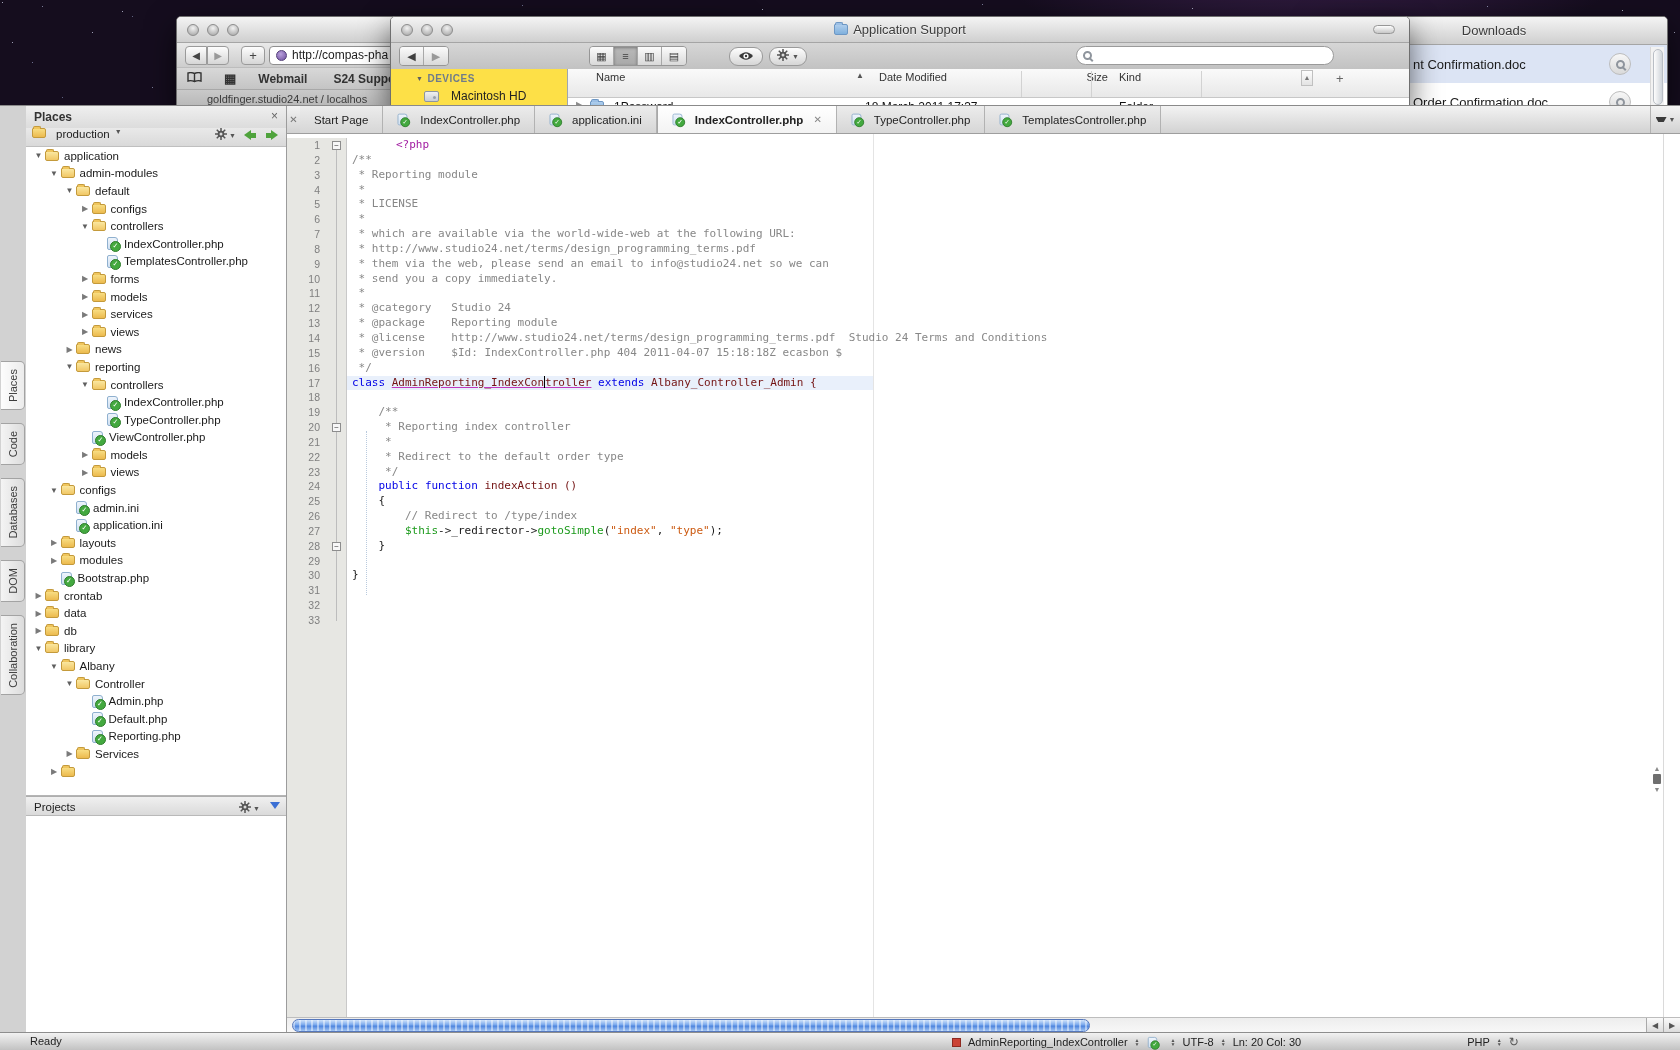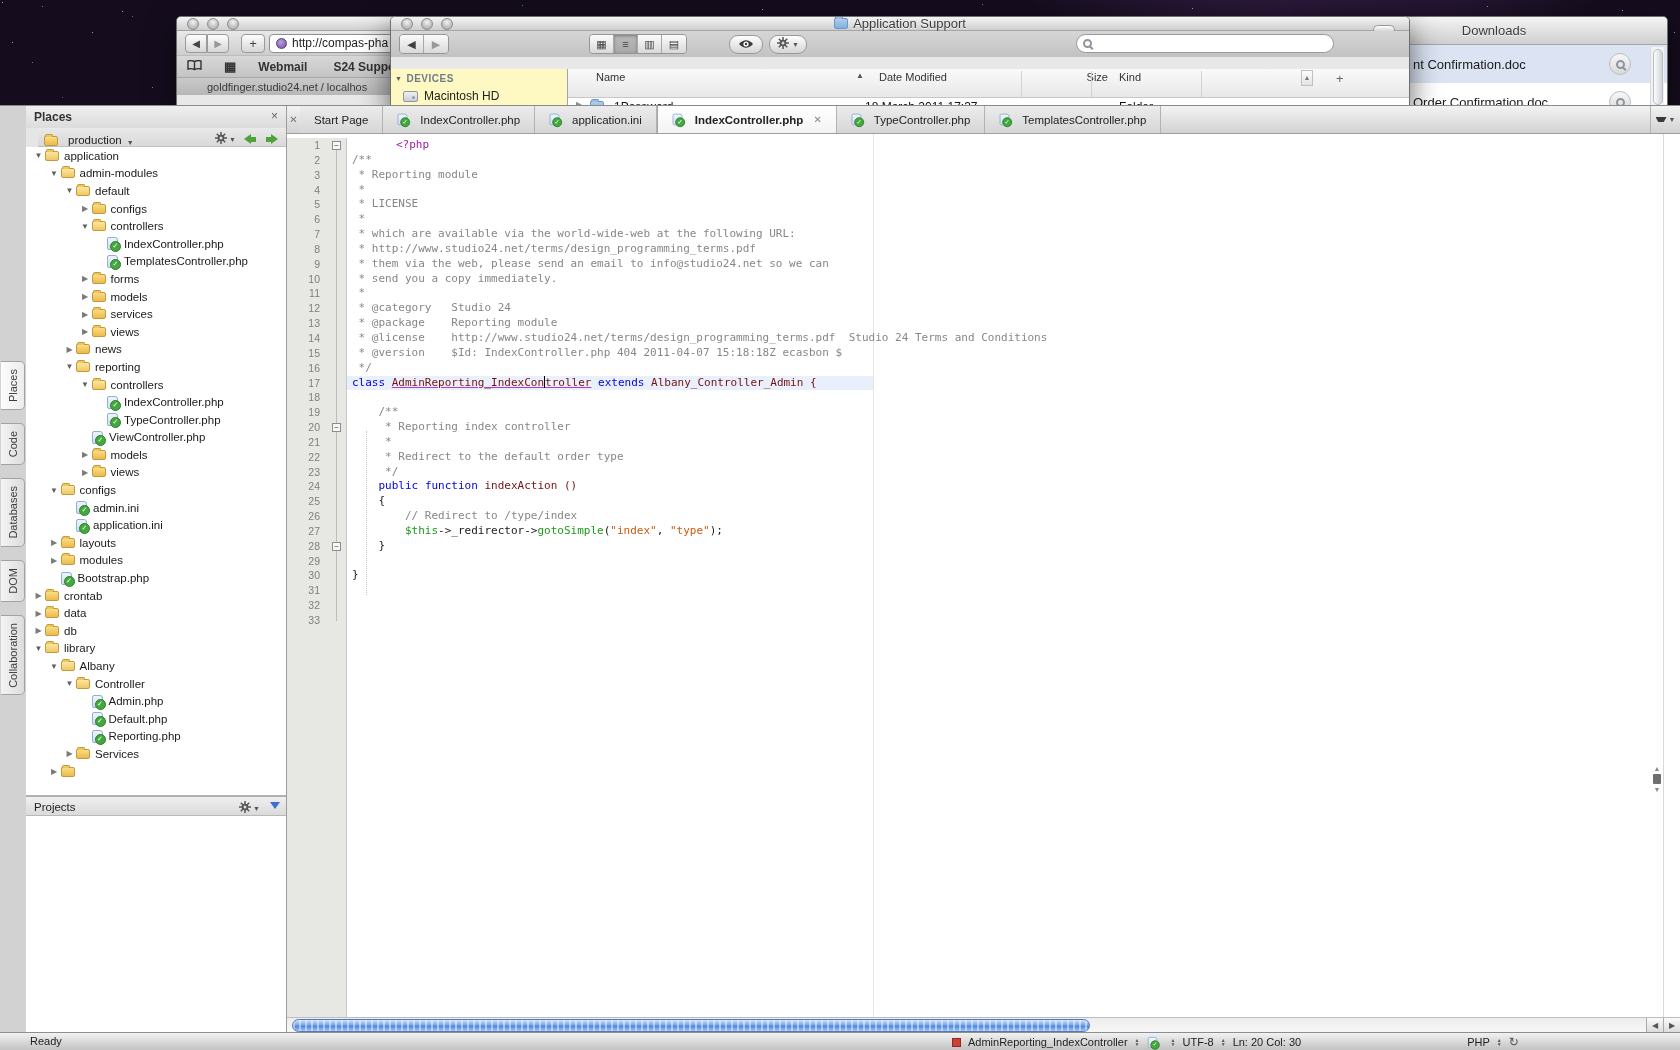--- a/index.html
+++ b/index.html
@@ -12,21 +12,21 @@
     position:relative;
   }
   .stars { position:absolute; top:2px; left:2px; width:1px; height:1px; background:#cfd3ea; border-radius:50%;
     box-shadow: 40px 4px #9aa0c0, 120px 9px #c9cde6, 520px 3px #8a90b5, 760px 7px #d5d9ef, 980px 2px #9aa0c0,
       1190px 6px #cfd3ea, 1485px 4px #aab0d0, 1620px 8px #e0e3f4, 1660px 60px #9aa0c0, 1672px 30px #c9cde6,
       30px 60px #8a90b5, 90px 30px #c9cde6, 150px 85px #9aa0c0, 60px 95px #777da0, 10px 40px #c9cde6, 130px 14px #777da0; }
 
   
   .window { position:absolute; border:1px solid #6f6f6f; border-radius:5px 5px 0 0;
     box-shadow:0 12px 30px rgba(0,0,0,.6); background:#e8e8e8; overflow:hidden; }
-  .titlebar { height:14px; background:linear-gradient(#f4f4f4,#cfcfcf); border-bottom:1px solid #a5a5a5;
+  .titlebar { height:26px; background:linear-gradient(#f4f4f4,#cfcfcf); border-bottom:1px solid #a5a5a5;
     position:relative; display:flex; align-items:center; }
   .tl { width:12px; height:12px; border-radius:50%; border:1px solid #8d8d8d;
     background:radial-gradient(circle at 50% 32%, #f2f2f2, #bcbcbc 65%, #a2a2a2); margin-right:8px; }
   .wtitle { position:absolute; left:0; right:0; text-align:center; font-size:13px; color:#3c3c3c;
     text-shadow:0 1px 0 rgba(255,255,255,.7); display:flex; justify-content:center; align-items:center; gap:5px; }
   .capsule { width:22px; height:9px; border-radius:5px; background:linear-gradient(#fefefe,#c7c7c7); border:1px solid #979797; }
   .aquabtn { background:linear-gradient(#fdfdfd,#d6d6d6); border:1px solid #9a9a9a; border-radius:4px;
     display:inline-flex; align-items:center; justify-content:center; color:#444; }
 
   
@@ -50,23 +50,23 @@
   .seg > div { width:24px; height:18px; background:linear-gradient(#fbfbfb,#d9d9d9); border-right:1px solid #a8a8a8;
     display:flex; align-items:center; justify-content:center; font-size:11px; color:#3f3f3f; }
   .seg > div:last-child { border-right:none; }
   .seg > div.sel { background:linear-gradient(#b9b9b9,#a9a9a9); box-shadow:inset 0 1px 3px rgba(0,0,0,.35); }
   #f-search { position:absolute; left:685px; top:3px; width:258px; height:19px; border-radius:10px; background:#fff;
     border:1px solid #9a9a9a; display:flex; align-items:center; padding-left:6px; }
   .mag { width:9px; height:9px; border:2px solid #8f959d; border-radius:50%; position:relative; }
   .mag::after { content:''; position:absolute; width:2px; height:5px; background:#8f959d;
     bottom:-4px; right:-2px; transform:rotate(-45deg); }
   #f-body { position:absolute; top:52px; bottom:0; left:0; right:0; background:#fff; }
-  #f-sidebar { position:absolute; left:0; top:0; bottom:0; width:177px; background:#fef9c3; border-right:1px solid #9fa6b0; padding:4px 0 0 4px; }
+  #f-sidebar { position:absolute; left:0; top:0; bottom:0; width:177px; background:#fde047; border-right:1px solid #9fa6b0; padding:4px 0 0 25px; }
   .devhdr { font-size:10px; font-weight:bold; color:#6f7b8a; letter-spacing:.5px; display:flex; gap:4px; align-items:center; }
-  .devitem { display:flex; align-items:center; gap:6px; font-size:12px; color:#222; margin:5px 0 0 8px;text-align:right; }
+  .devitem { display:flex; align-items:center; gap:12px; font-size:12px; color:#222; margin:5px 0 0 8px;text-align:right; }
   .hdicon { width:15px; height:11px; border:1px solid #8d96a2; border-radius:2px; background:linear-gradient(#f0f0f0,#c9ced6); position:relative; }
   .hdicon::after{ content:''; position:absolute; right:2px; top:4px; width:3px; height:3px; border-radius:50%; background:#98a1ad; }
   #f-list { position:absolute; left:177px; right:0; top:0; bottom:0; }
   #f-cols { height:29px; background:linear-gradient(#fafafa,#e8e8e8); border-bottom:1px solid #c7c7c7; position:relative;
     font-size:11px; color:#333; }
   #f-cols span { position:absolute; top:2px; }
   .colsep { position:absolute; top:0; bottom:0; width:1px; background:#d2d2d2; }
   .f-row { position:relative; height:18px; font-size:12px; color:#111; }
   .f-row span { position:absolute; top:2px; }
   .bluefolder { width:14px; height:11px; border:1px solid #6d97c4; border-radius:1px 2px 2px 2px;
@@ -98,22 +98,22 @@
   .sidetab { width:24px; border:1px solid #a3a3a3; border-left:none; border-radius:0 5px 5px 0;
     background:linear-gradient(90deg,#f4f4f4,#dcdcdc); padding:7px 0; display:flex; justify-content:center; }
   .sidetab.active { background:linear-gradient(90deg,#fdfdfd,#ececec); }
   .sidetab span { writing-mode:vertical-rl; transform:rotate(180deg); font-size:11px; color:#3d3d3d; }
 
   
   #places { position:absolute; left:26px; top:0; width:261px; height:927px; background:#e6e6e6; border-right:1px solid #9c9c9c; }
   #places-hdr { position:absolute; top:0; left:0; right:0; height:22px; background:linear-gradient(#efefef,#dcdcdc);
     font-size:12px; font-weight:bold; color:#333; padding:4px 0 0 8px; }
   #places-close { position:absolute; right:8px; top:3px; font-size:12px; color:#666; font-weight:normal; }
-  #prod-row { position:absolute; top:22px; left:12px; right:0; height:19px; background:linear-gradient(#e9e9e9,#d9d9d9);
-    border-bottom:1px solid #bfbfbf; display:flex; align-items:flex-end; padding-left:6px; gap:5px; font-size:11.5px; color:#222; }
+  #prod-row { position:absolute; top:22px; left:0; right:0; height:19px; background:linear-gradient(#e9e9e9,#d9d9d9);
+    border-bottom:1px solid #bfbfbf; display:flex; align-items:flex-start; padding-left:6px; gap:5px; font-size:11.5px; color:#222; }
   .gearwrap { display:inline-flex; align-items:center; gap:2px; }
   .dropcaret { font-size:7px; color:#555; }
   .garrow { position:relative; width:13px; height:10px; display:inline-block; }
   .garrow::before { content:''; position:absolute; top:0; }
   .garrow.left::before  { left:0; border-top:5px solid transparent; border-bottom:5px solid transparent; border-right:7px solid #4fa33c; }
   .garrow.left::after   { content:''; position:absolute; left:7px; top:2.5px; width:5px; height:5px; background:#4fa33c; }
   .garrow.right::before { right:0; border-top:5px solid transparent; border-bottom:5px solid transparent; border-left:7px solid #4fa33c; }
   .garrow.right::after  { content:''; position:absolute; right:7px; top:2.5px; width:5px; height:5px; background:#4fa33c; }
   #tree { position:absolute; top:41px; left:0; right:0; height:649px; background:#fff; overflow:hidden; border-bottom:1px solid #b5b5b5; }
   .trow { height:17.6px; display:flex; align-items:center; font-size:11.5px; color:#1a1a1a; white-space:nowrap; }

